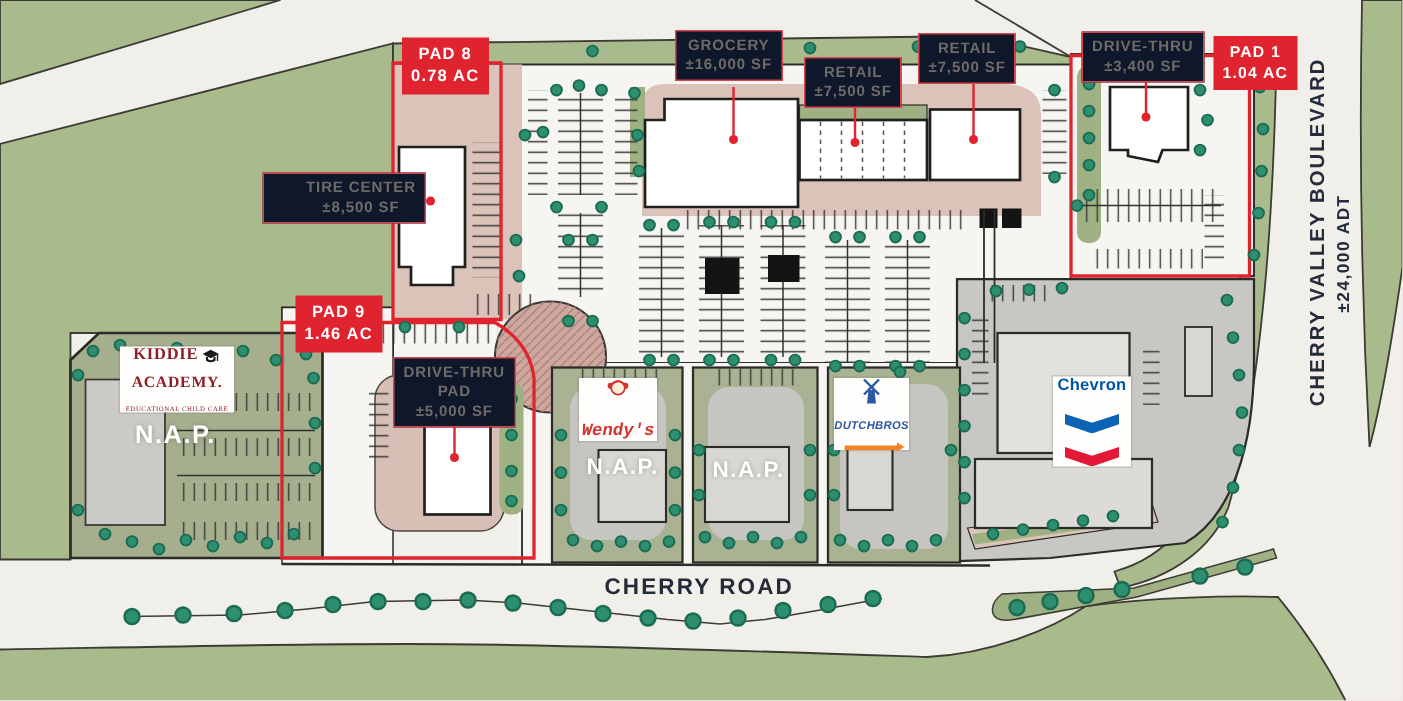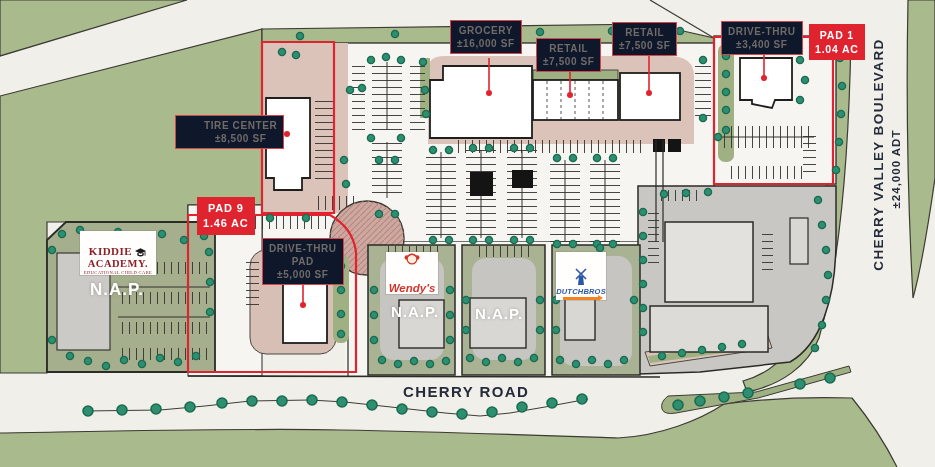--- a/index.html
+++ b/index.html
@@ -9,25 +9,25 @@
   .lbl{position:absolute;background:#0f172a;border:1.5px solid #d4454e;color:#6f6b69;
        font-weight:700;font-size:10px;letter-spacing:.6px;text-align:center;
        padding:3px 6px;line-height:1.3;white-space:nowrap;z-index:5;}
   .pad{position:absolute;background:#e0242f;color:#ffffff;font-weight:700;font-size:11px;
        letter-spacing:.8px;text-align:center;padding:4px 6px;line-height:1.35;z-index:6;white-space:nowrap;}
   .nap{position:absolute;color:#ffffff;font-weight:800;font-size:15px;letter-spacing:1px;
        text-shadow:0 0 3px rgba(60,60,50,.35);z-index:4;}
   .roadname{position:absolute;color:#242b3a;font-weight:800;z-index:4;letter-spacing:1.4px;}
   .vtext{position:absolute;text-align:center;transform:rotate(-90deg);}
   .logo{position:absolute;background:#fffefc;z-index:5;display:flex;flex-direction:column;
-        align-items:center;justify-content:flex-end;box-shadow:0 0 0 1px rgba(120,120,110,.25);}
+        align-items:center;justify-content:space-between;box-shadow:0 0 0 1px rgba(120,120,110,.25);}
   .kiddie-line{font-family:"Liberation Serif",serif;font-weight:700;color:#8d2027;font-size:11px;
         letter-spacing:.5px;line-height:1.05;display:flex;align-items:center;gap:2px;}
   .kiddie-tag{font-family:"Liberation Serif",serif;color:#8d2027;font-size:4.5px;letter-spacing:.4px;margin-top:1px;}
-  .wendys-text{font-family:Liberation Sans, sans-serif;font-style:italic;font-weight:700;
+  .wendys-text{font-family:Liberation Mono, monospace;font-style:italic;font-weight:700;
         color:#d3342c;font-size:11.5px;margin-top:16px;}
   .db-text{color:#2b57a5;font-weight:800;font-size:7.5px;letter-spacing:.2px;margin-top:1px;}
   .db-bar{position:relative;width:36px;height:3px;background:#f58220;margin-top:1px;}
   .db-bar:after{content:"";position:absolute;right:-4px;top:-2px;border-left:5px solid #f58220;
         border-top:3.5px solid transparent;border-bottom:3.5px solid transparent;}
   .chevron-text{color:#0054a8;font-weight:800;font-size:11px;letter-spacing:.2px;}
   .chev{width:36px;height:13px;}
   .chev-blue{background:#0b63b4;clip-path:polygon(0 0,50% 45%,100% 0,100% 52%,50% 100%,0 52%);}
   .chev-red{background:#e21836;clip-path:polygon(0 0,50% 45%,100% 0,100% 52%,50% 100%,0 52%);margin-top:-4px;}
 </style>
@@ -377,20 +377,24 @@
         <use href="#tree" x="582" y="399"></use>
     <use href="#tree" x="678" y="405"></use>
         <use href="#tree" x="700" y="401"></use>
         <use href="#tree" x="724" y="397"></use>
     <use href="#tree" x="748" y="393"></use>
         <use href="#tree" x="800" y="384"></use>
         <use href="#tree" x="830" y="378"></use>
   </g>
 </svg>
 
+<div class="pad" style="left:268px;top:25px;">
+  <div>PAD 8</div>
+  <div>0.78 AC</div>
+</div>
 <div class="pad" style="left:197px;top:197px;">
   <div>PAD 9</div>
   <div>1.46 AC</div>
 </div>
 <div class="pad" style="left:809px;top:24px;font-size:10.5px;">
   <div>PAD 1</div>
   <div>1.04 AC</div>
 </div>
 
 <div class="lbl" style="left:450px;top:20px;">
@@ -458,14 +462,19 @@
     <line x1="8" y1="6" x2="3" y2="11" stroke="#2b57a5" stroke-width="1.6"></line>
     <line x1="8" y1="6" x2="13" y2="11" stroke="#2b57a5" stroke-width="1.6"></line>
     <circle cx="8" cy="6" r="1.3" fill="#2b57a5"></circle>
   </svg>
   <div class="db-text">
     <span>DUTCH</span><span>BROS</span>
   </div>
   <div class="db-bar"></div>
 </div>
 
+<div class="logo" style="left:702px;top:251px;width:52px;height:60px;">
+  <div class="chevron-text">Chevron</div>
+  <div class="chev chev-blue"></div>
+  <div class="chev chev-red"></div>
+</div>
 
 </div>
 
 </body></html>

